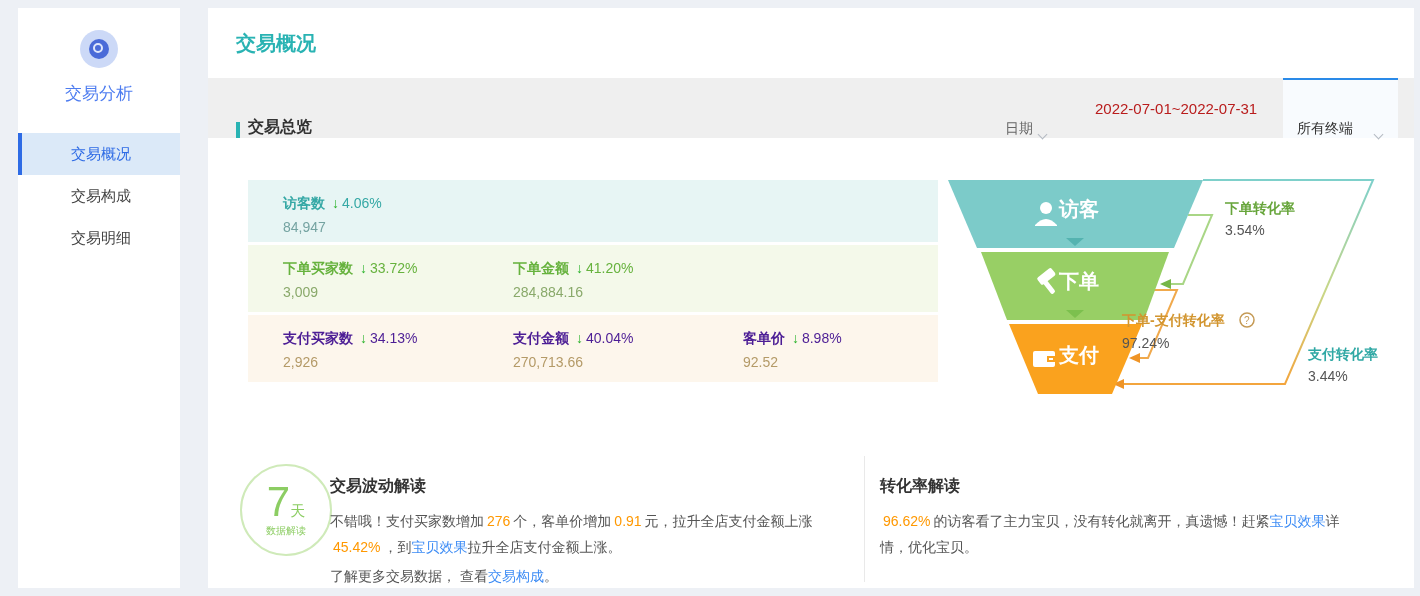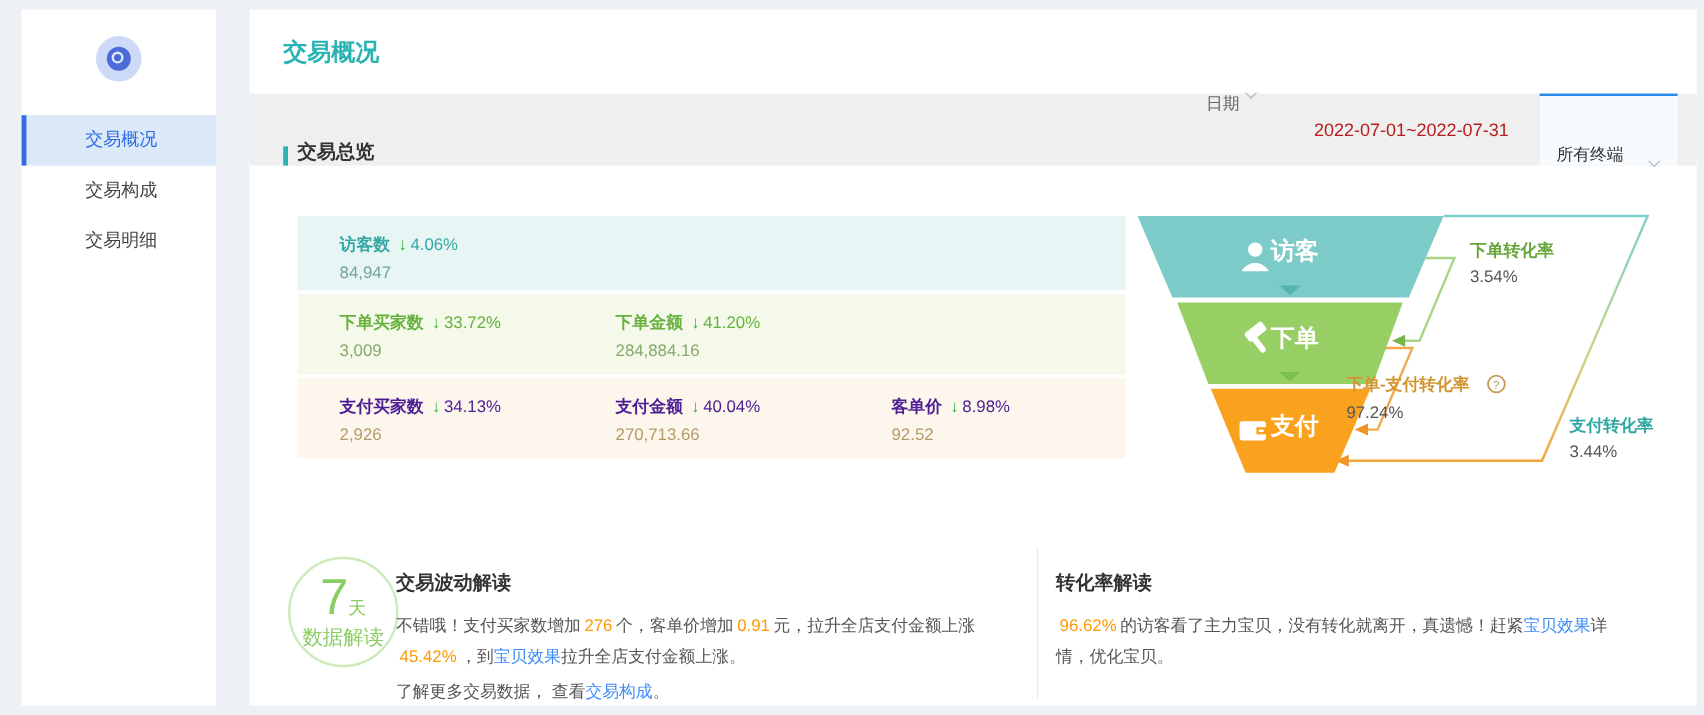--- a/index.html
+++ b/index.html
@@ -17,21 +17,21 @@
   .menu-item { height:42px; line-height:42px; text-align:center; font-size:15px; color:#444; border-left:4px solid transparent; cursor:pointer; }
   .menu-item.active { background:#dbe9f8; border-left-color:#2e6be5; color:#2e6be5; }
 
   
   .main { position:absolute; left:208px; top:8px; width:1206px; height:580px; background:#fff; }
   .page-title { position:absolute; left:28px; top:22px; font-size:20px; font-weight:bold; color:#29b3b3; }
 
   .toolbar { position:absolute; left:0; top:70px; width:100%; height:60px; background:#efefef; }
   .section-title { position:absolute; left:28px; top:0; height:60px; display:flex; align-items:flex-end; font-size:16px; font-weight:bold; color:#333; }
   .section-title .bar { display:inline-block; width:4px; height:16px; background:#29b3b3; margin-right:8px; }
-  .date-label { position:absolute; left:797px; top:0; height:60px; display:flex; align-items:flex-start; font-size:14px; color:#666; cursor:pointer;font-family:Liberation Serif, serif; }
+  .date-label { position:absolute; left:797px; top:0; height:60px; display:flex; align-items:flex-end; font-size:14px; color:#666; cursor:pointer;font-family:Liberation Serif, serif; }
   .date-range { position:absolute; left:887px; top:0; height:60px; display:flex; align-items:center; font-size:15px; color:#b91c1c; cursor:pointer; }
   .chev { display:inline-block; width:7px; height:7px; border-right:1.5px solid #b4bac2; border-bottom:1.5px solid #b4bac2; transform:rotate(45deg); margin-left:6px; margin-top:-4px; }
   .terminal-select { position:absolute; left:1075px; top:0; width:115px; height:60px; background:#f8fbfe; border-top:2px solid #2a8ae8; display:flex; align-items:flex-end; padding-left:14px; font-size:14px; color:#333; cursor:pointer; }
   .terminal-select .chev { margin-left:22px; }
 
   
   .m-row { position:absolute; left:40px; width:690px; display:flex; }
   .m-row.r1 { top:172px; height:62px; background:#e7f5f4; }
   .m-row.r2 { top:237px; height:67px; background:#f4f9ea; }
   .m-row.r3 { top:307px; height:67px; background:#fdf6ec; }
@@ -46,40 +46,41 @@
   
   .funnel { position:absolute; left:737px; top:164px; }
   .funnel text.stage { font-size:20px; font-weight:bold; fill:#fff; }
   .funnel text.rlabel { font-size:14px; font-weight:bold; }
   .funnel text.rval { font-size:14px; fill:#555; }
 
   
   .badge-circle { position:absolute; left:32px; top:456px; width:92px; height:92px; border:2px solid #cfeab9; border-radius:50%; color:#8ccd63; display:flex; flex-direction:column; align-items:center; justify-content:center; }
   .badge-circle .big { font-size:42px; line-height:40px; }
   .badge-circle .unit { font-size:15px; }
-  .badge-circle .cap { font-size:17px; margin-top:2px; }
+  .badge-circle .cap { font-size:10px; margin-top:2px; }
   .insight-left { position:absolute; left:122px; top:452px; width:524px; }
   .insight-right { position:absolute; left:672px; top:452px; width:470px; }
   .insight h3 { font-size:16px; color:#333; margin-bottom:11px; font-weight:bold;margin-top:16px; }
   .insight p, .insight-left p, .insight-right p { font-size:14px; color:#555; line-height:26px; }
   .insight-left p.more { margin-top:3px; }
   .hl { color:#ff9800; margin:0 3px; }
   .link { color:#3d8cf5; cursor:pointer; }
   .v-divider { position:absolute; left:656px; top:448px; width:1px; height:126px; background:#e9e9e9; }
 </style>
 </head>
 <body>
 
 <div class="sidebar">
   <div class="logo-wrap">
     <div class="logo">
         <div class="mid"></div>
         <div class="ring"></div>
       </div>
   </div>
+  <div class="side-title">交易分析</div>
   <div class="menu">
     <div class="menu-item active">交易概况</div>
     <div class="menu-item">交易构成</div>
     <div class="menu-item">交易明细</div>
   </div>
 </div>
 
 <div class="main">
   <div class="page-title">交易概况</div>
 

